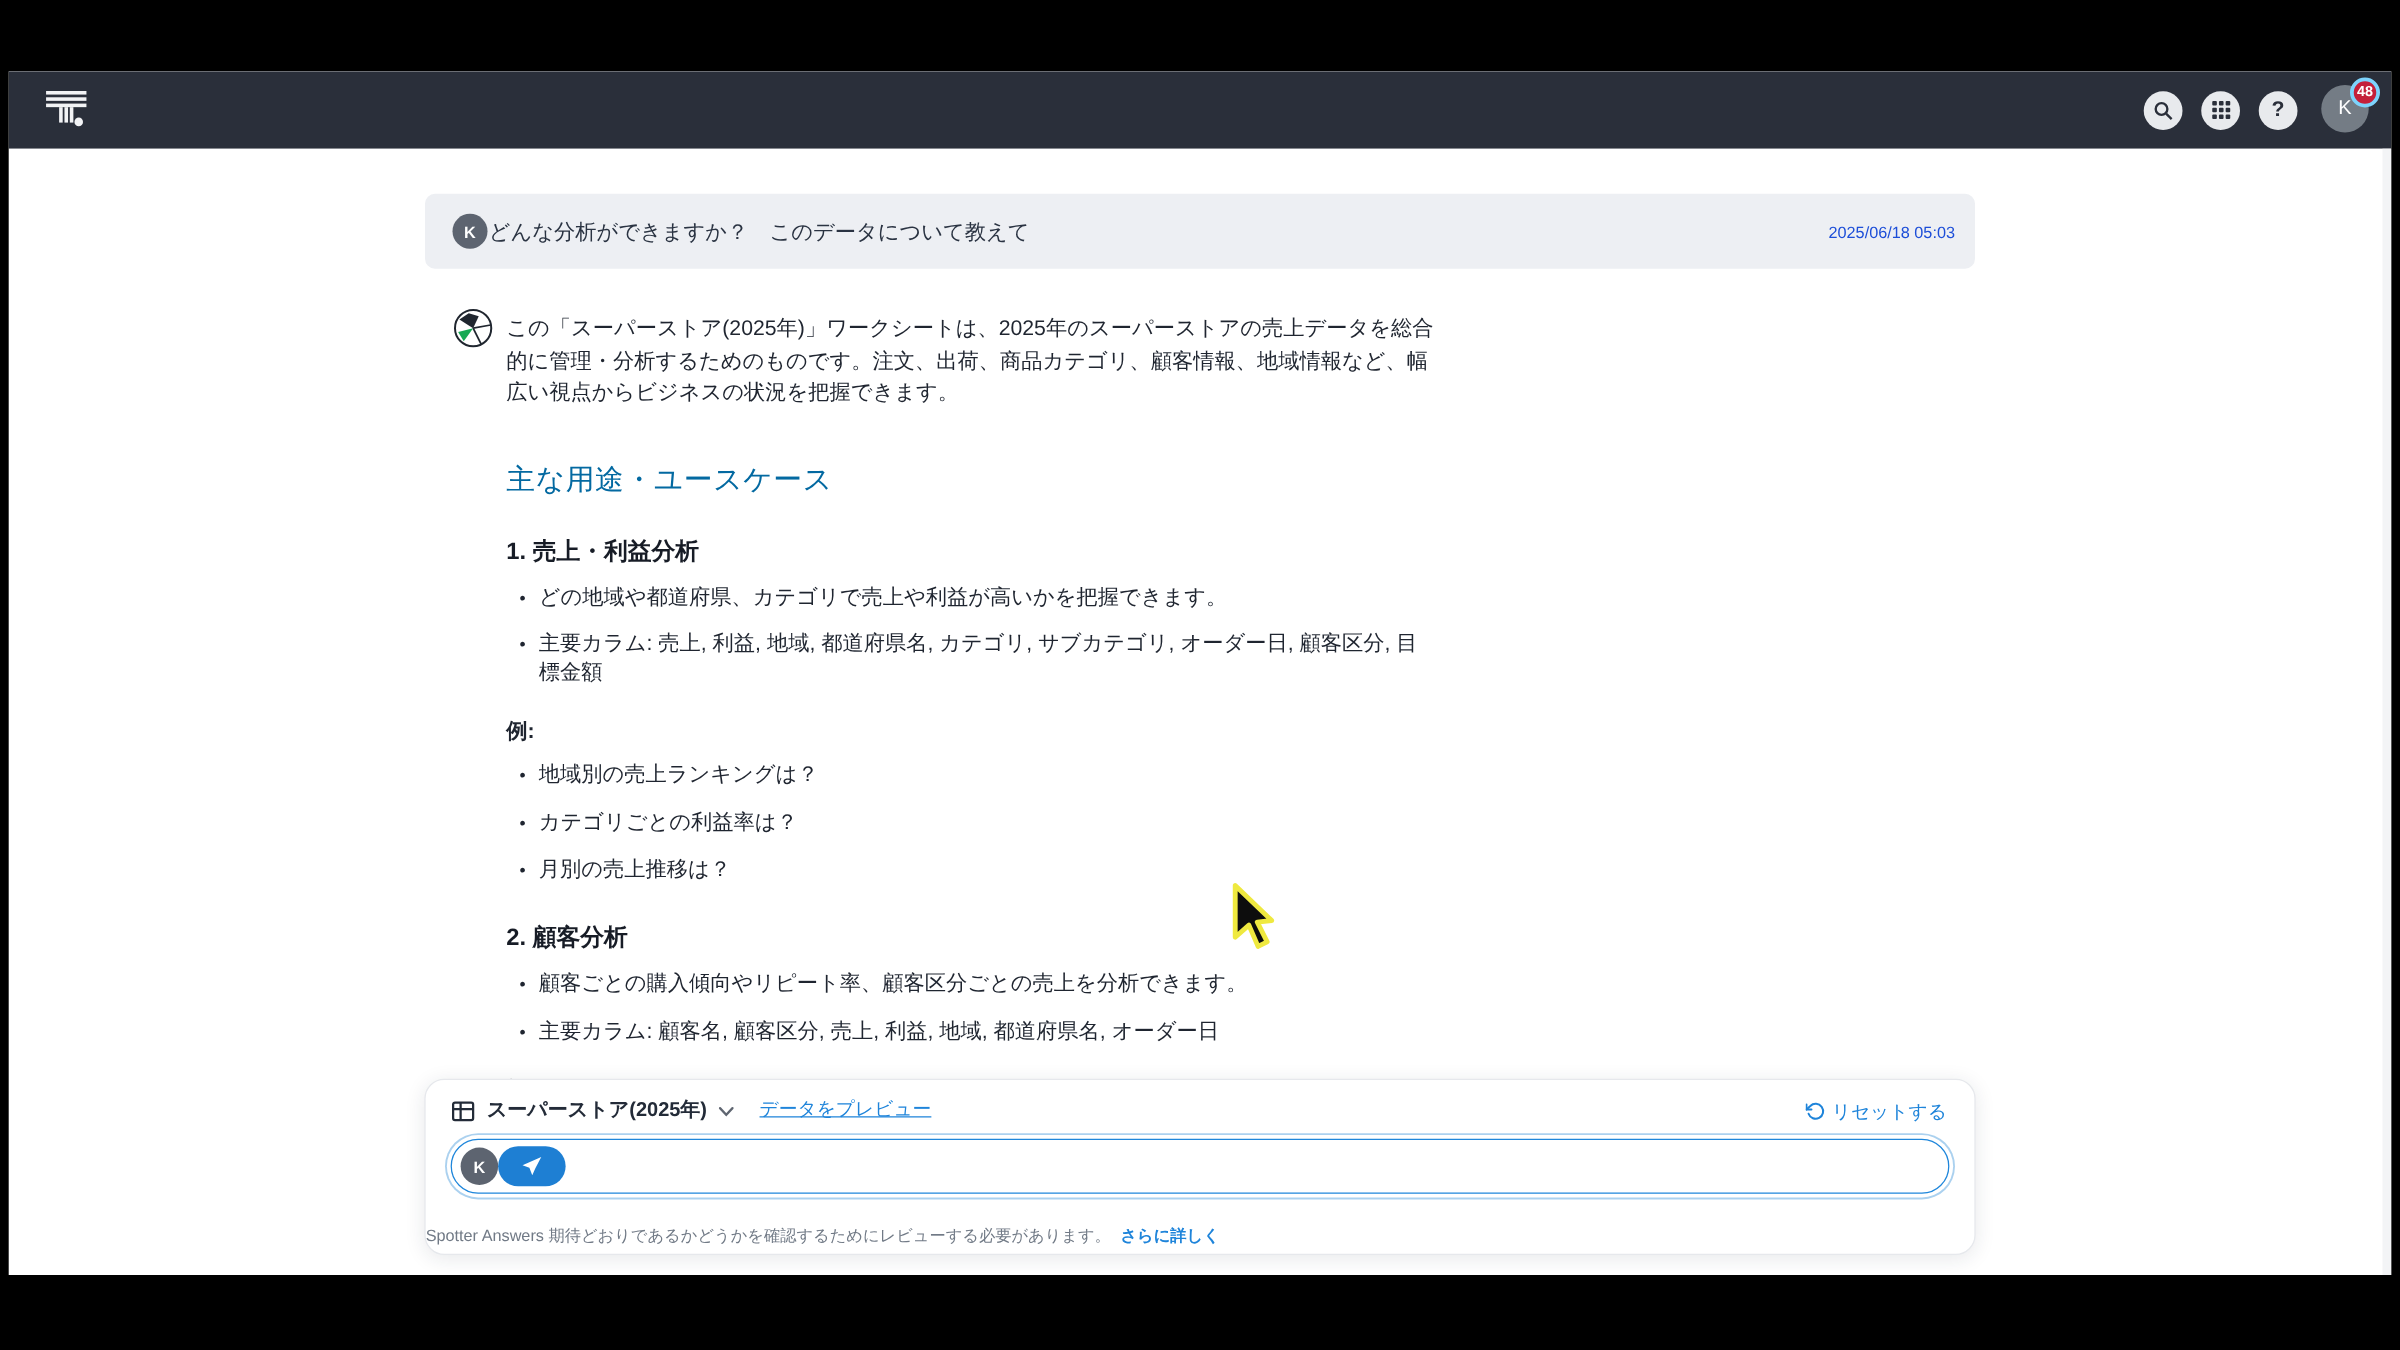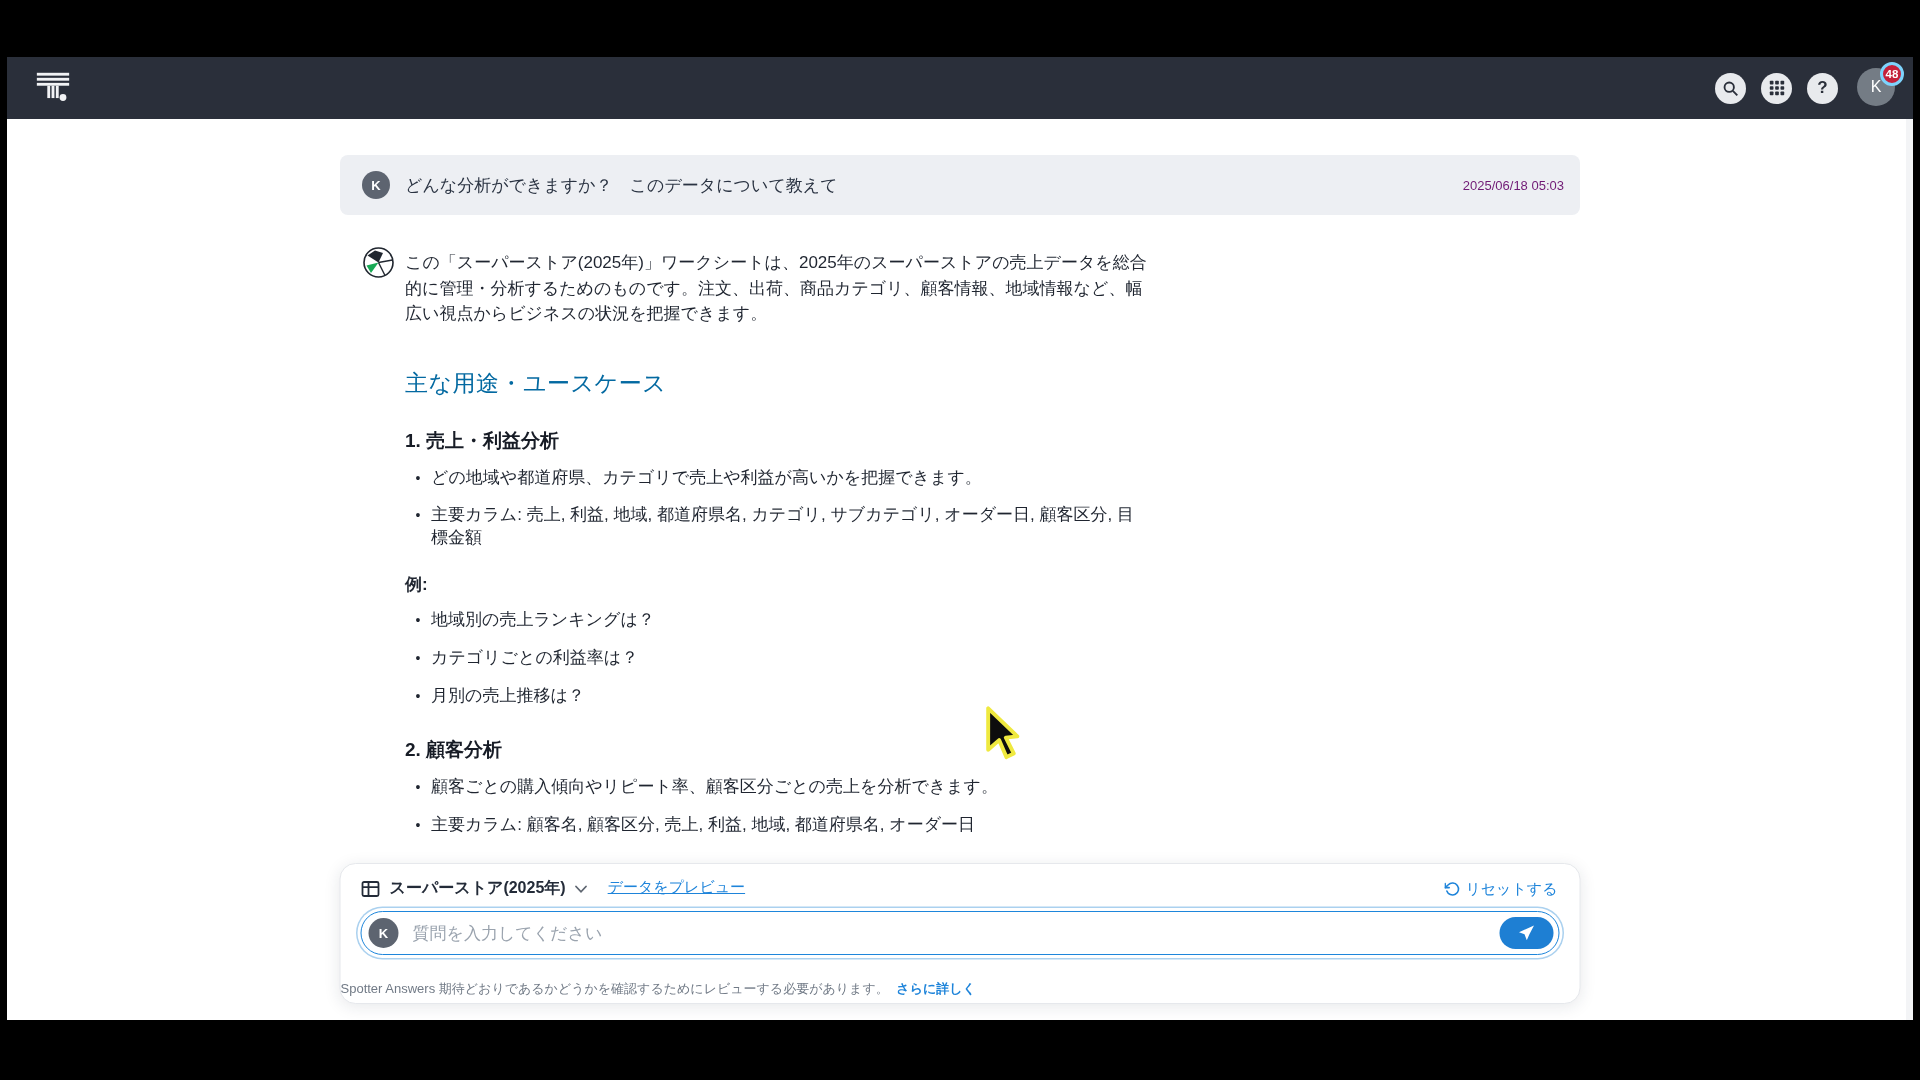--- a/index.html
+++ b/index.html
@@ -43,22 +43,22 @@
   .content-col { width:1240px; margin:36px auto 0; position:relative; }
   .user-row {
     background:#edeff3; border-radius:8px; height:60px; display:flex; align-items:center;
     padding:0 16px 0 22px;
   }
   .avatar-sm {
     width:28px; height:28px; border-radius:50%; background:#5d6470; color:#fff;
     font-size:13px; font-weight:bold; display:flex; align-items:center; justify-content:center;
     flex-shrink:0;
   }
-  .user-text { margin-left:15px; font-size:17px; color:#2a3342; font-weight:500; flex:1; }
-  .timestamp { font-size:13px; color:#701a75; }
+  .user-text { margin-left:1px; font-size:17px; color:#2a3342; font-weight:500; flex:1; }
+  .timestamp { font-size:13px; color:#1d4ed8; }
   .bot-row { margin-top:31px; display:flex; padding-left:22px; }
   .bot-avatar { width:33px; height:33px; flex-shrink:0; }
   .bot-body { margin-left:10px; width:745px; padding-top:4px; color:#1f2530; }
   .bot-body p.intro { font-size:17px; line-height:1.5; }
   .bot-body h2 { font-size:23px; font-weight:normal; color:#0369a1; margin-top:41px; letter-spacing:.5px; }
   .bot-body h3 { font-size:19px; font-weight:bold; color:#171c26; margin-top:29px; }
   .bot-body ul { list-style:none; margin-top:13px; }
   .bot-body li {
     font-size:17px; line-height:1.35; margin-bottom:15px; display:flex;
   }
@@ -241,21 +241,20 @@
         <svg width="16" height="16" viewBox="0 0 24 24" fill="none" stroke="#1e84da" stroke-width="2.4" stroke-linecap="round" stroke-linejoin="round">
           <polyline points="1 4 1 10 7 10"></polyline>
           <path d="M3.51 15a9 9 0 1 0 2.13-9.36L1 10"></path>
         </svg>
         <span class="link-blue">リセットする</span>
       </span>
     </div>
 
     <div class="input-pill">
       <div class="avatar-sm">K</div>
-      <div class="placeholder">質問を入力してください</div>
       <button class="send-btn">
         <svg width="18" height="18" viewBox="0 0 18 18">
           <path d="M16.5 1.5 L1.5 8.2 L7 10.2 L9.3 16.2 L11.8 10.6 Z" fill="#ffffff"></path>
         </svg>
       </button>
     </div>
 
     <div class="composer-foot">
       <span>Spotter Answers 期待どおりであるかどうかを確認するためにレビューする必要があります。</span>
       <span class="link-blue">さらに詳しく</span>

